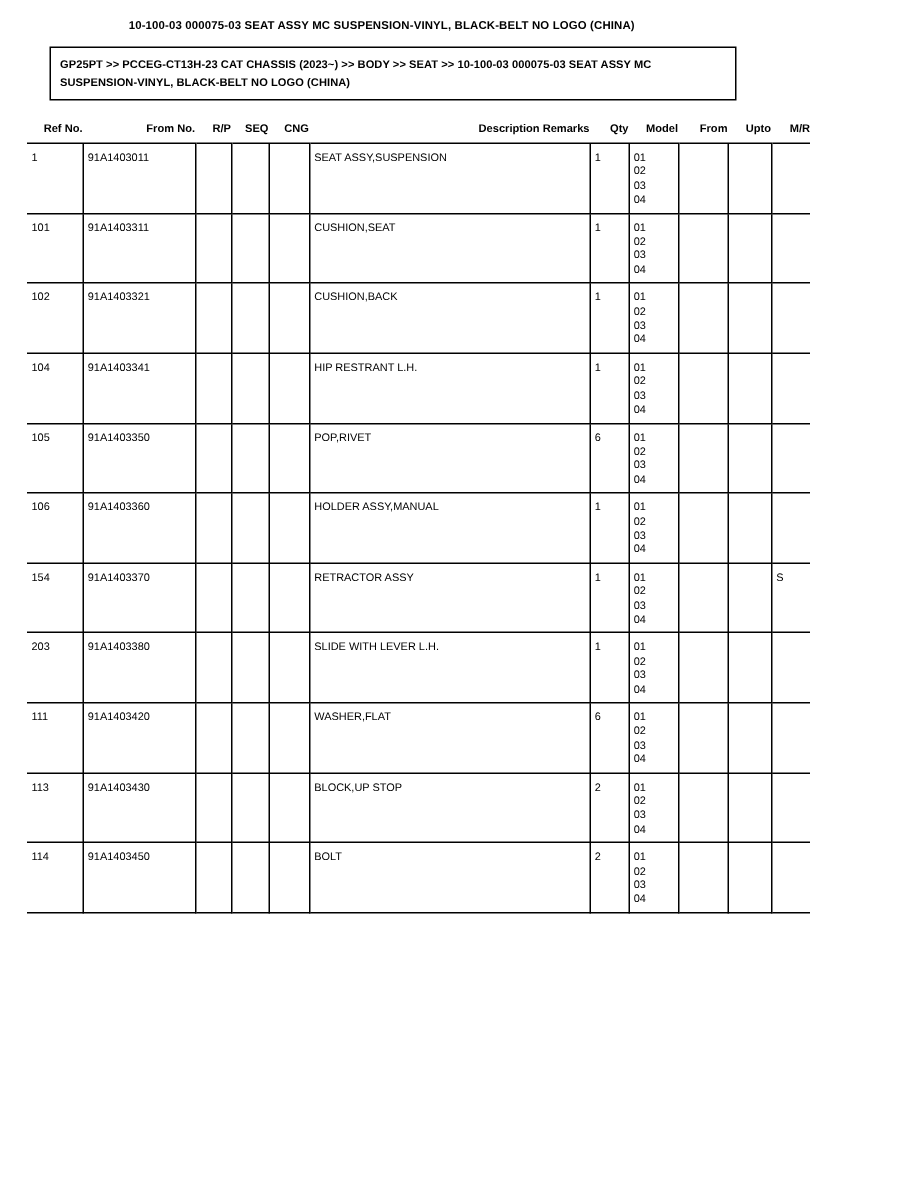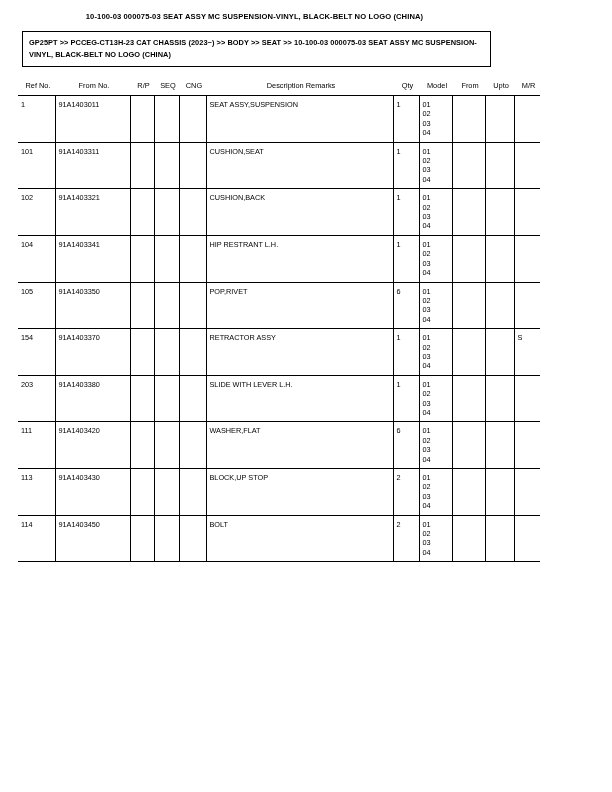--- a/index.html
+++ b/index.html
@@ -24,37 +24,37 @@
   .doc-title {
     font-size: 7.6px;
     font-weight: bold;
     text-align: center;
     letter-spacing: 0.1px;
     margin: 2px 0 10px 0;
   }
   .breadcrumb-box {
     border: 1px solid #000000;
     padding: 5px 6px 6px 6px;
-    margin: 0 0 14px 4px;
+    margin: 0 0 14px 15px;
   }
   .breadcrumb {
     font-size: 7.4px;
     font-weight: bold;
     line-height: 11.5px;
     letter-spacing: 0.05px;
   }
   table.parts {
     width: 100%;
     border-collapse: collapse;
     table-layout: fixed;
   }
   table.parts thead th {
     font-size: 7.4px;
-    font-weight: normal;
-    text-align: center;
+    font-weight: bold;
+    text-align: right;
     padding: 0 0 5px 3px;
     border-bottom: 1.1px solid #000000;
     vertical-align: bottom;
     white-space: nowrap;
   }
   table.parts thead th.c-qty,
   table.parts thead th.c-model,
   table.parts thead th.c-from,
   table.parts thead th.c-upto,
   table.parts thead th.c-mr {
@@ -219,20 +219,38 @@
             <span>01</span>
             <span>02</span>
             <span>03</span>
             <span>04</span>
           </td>
           <td></td>
           <td></td>
           <td class="no-right"></td>
         </tr>
         <tr>
+          <td class="no-left">106</td>
+          <td class="nowrap">91A1403360</td>
+          <td></td>
+          <td></td>
+          <td></td>
+          <td>HOLDER ASSY,MANUAL</td>
+          <td>1</td>
+          <td class="model-cell">
+            <span>01</span>
+            <span>02</span>
+            <span>03</span>
+            <span>04</span>
+          </td>
+          <td></td>
+          <td></td>
+          <td class="no-right"></td>
+        </tr>
+        <tr>
           <td class="no-left">154</td>
           <td class="nowrap">91A1403370</td>
           <td></td>
           <td></td>
           <td></td>
           <td>RETRACTOR ASSY</td>
           <td>1</td>
           <td class="model-cell">
             <span>01</span>
             <span>02</span>

